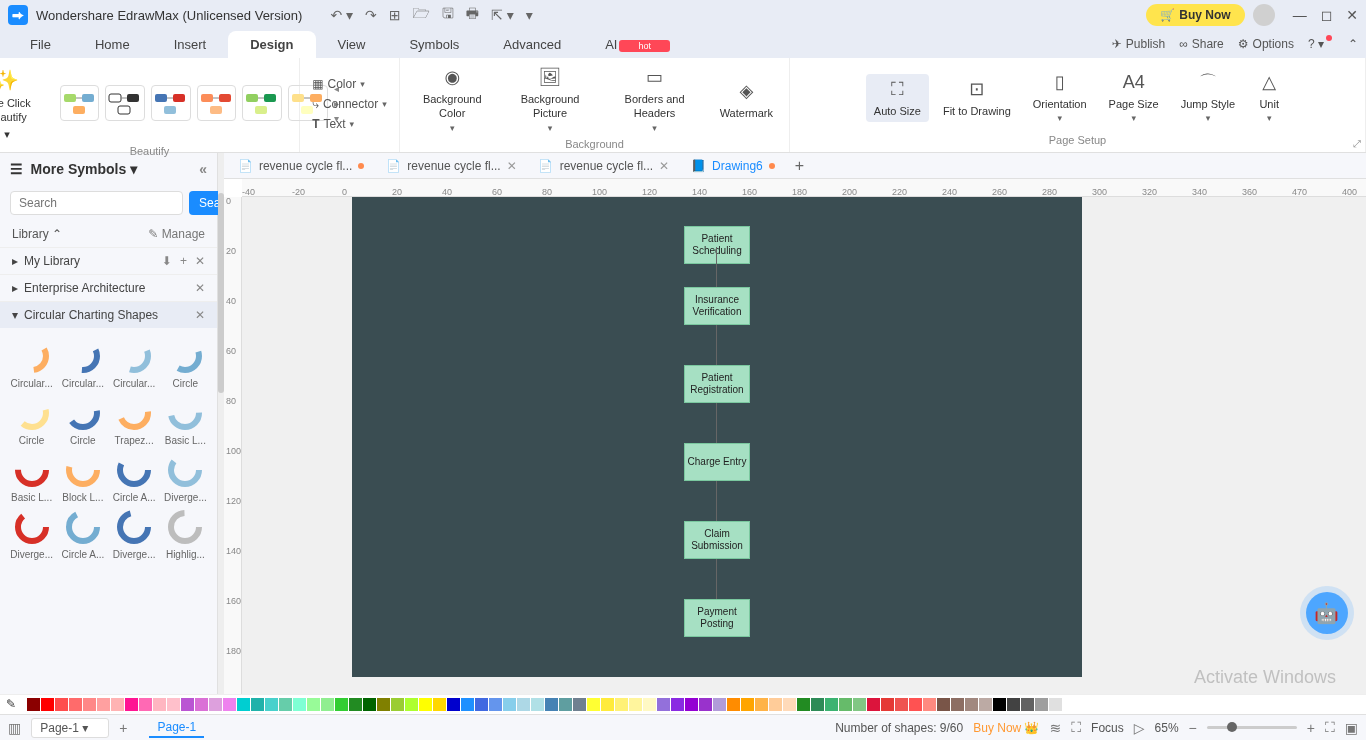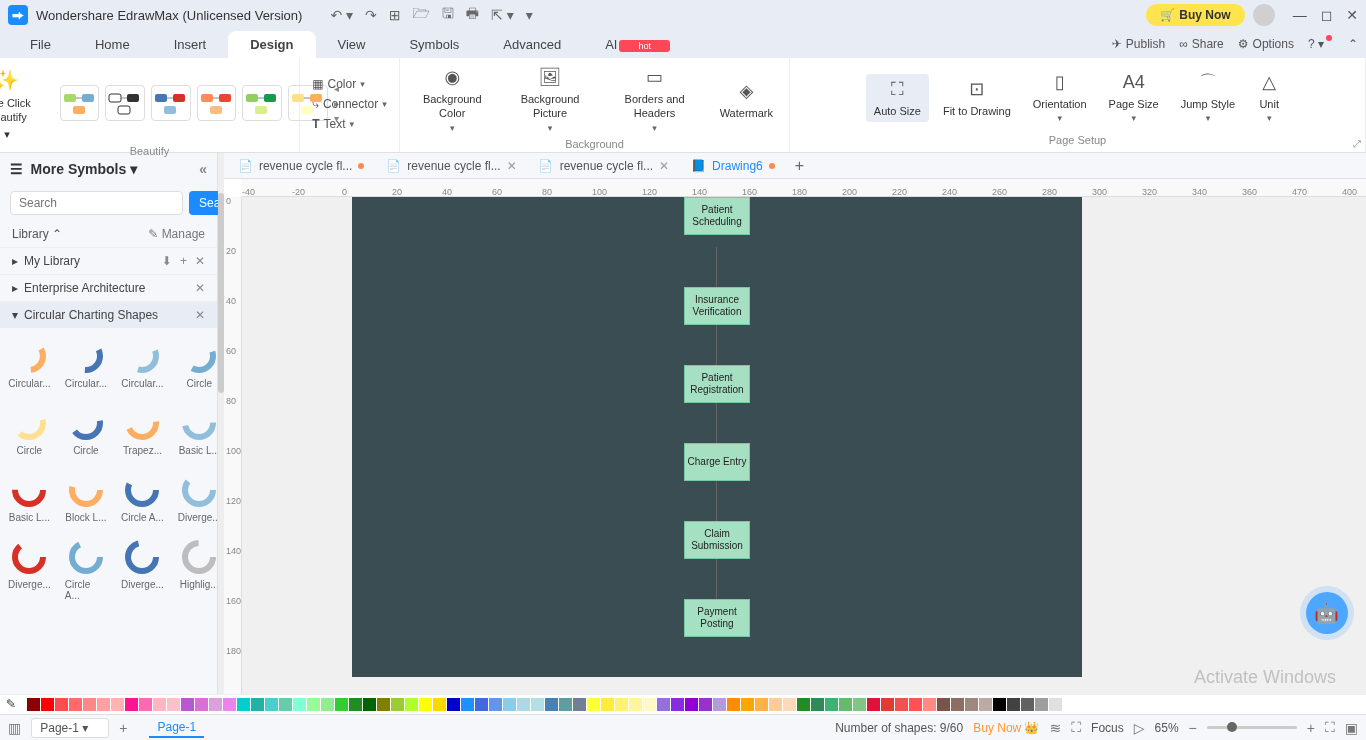--- a/index.html
+++ b/index.html
@@ -50,21 +50,21 @@
 .sidebar-header { display: flex; align-items: center; padding: 8px 10px; gap: 8px; font-weight: 600; font-size: 14px; }
 .sidebar-collapse { margin-left: auto; color: #888; cursor: pointer; }
 .search-row { display: flex; padding: 6px 10px; gap: 6px; }
 .search-input { flex: 1; border: 1px solid #ddd; border-radius: 4px; padding: 4px 8px; font-size: 12px; background:#fff; }
 .search-btn { background: #1a8cff; color: #fff; border: none; border-radius: 4px; padding: 4px 10px; font-size: 12px; cursor: pointer; }
 .lib-row { display: flex; align-items: center; padding: 6px 12px; font-size: 12px; color: #555; }
 .lib-row .right { margin-left: auto; display: flex; gap: 8px; color: #777; }
 .lib-section { padding: 6px 12px; font-size: 12px; color: #444; display: flex; align-items: center; gap: 6px; border-top: 1px solid #eee; }
 .lib-section .actions { margin-left: auto; display: flex; gap: 8px; color: #888; }
 .lib-section.active { background: #e8ecf5; }
-.shapes-grid { display: grid; grid-template-columns: repeat(4, 1fr); gap: 14px; padding: 8px; overflow-y: auto; }
+.shapes-grid { display: grid; grid-template-columns: repeat(4, 1fr); gap: 4px; padding: 8px; overflow-y: auto; }
 .shape-cell { display: flex; flex-direction: column; align-items: center; gap: 2px; font-size: 10px; color: #666; cursor: pointer; }
 .shape-thumb { width: 40px; height: 40px; display: flex; align-items: center; justify-content: center; }
 
 
 .canvas-area { flex: 1; display: flex; flex-direction: column; background: #fff; position: relative; }
 .tabs-row { height: 26px; display: flex; align-items: center; border-bottom: 1px solid #e0e0e0; padding: 0 4px; gap: 2px; background:#f6f7fb; }
 .doc-tab { display: flex; align-items: center; gap: 6px; padding: 4px 10px; font-size: 12px; color: #555; cursor: pointer; max-width: 160px; }
 .doc-tab.active { color: #1a8cff; font-weight: 500; }
 .tab-dot { width: 6px; height: 6px; border-radius: 50%; background: #ff8a4d; }
 .tab-close { color: #999; font-size: 12px; }
@@ -498,21 +498,21 @@
           <span style="top: 154px;">60</span>
           <span style="top: 204px;">80</span>
           <span style="top: 254px;">100</span>
           <span style="top: 304px;">120</span>
           <span style="top: 354px;">140</span>
           <span style="top: 404px;">160</span>
           <span style="top: 454px;">180</span>
         </div>
       <div class="canvas-viewport">
         <div class="canvas-page" id="canvas-page">
-            <div class="flow-box" style="top: 0;">Patient Scheduling</div>
+            <div class="flow-box" style="top: 29px;">Patient Scheduling</div>
             <div class="flow-line" style="top: 50px; height: 40px;"></div>
             <div class="flow-box" style="top: 90px;">Insurance Verification</div>
             <div class="flow-line" style="top: 128px; height: 40px;"></div>
             <div class="flow-box" style="top: 168px;">Patient Registration</div>
             <div class="flow-line" style="top: 206px; height: 40px;"></div>
             <div class="flow-box" style="top: 246px;">Charge Entry</div>
             <div class="flow-line" style="top: 284px; height: 40px;"></div>
             <div class="flow-box" style="top: 324px;">Claim Submission</div>
             <div class="flow-line" style="top: 362px; height: 40px;"></div>
             <div class="flow-box" style="top: 402px;">Payment Posting</div>

